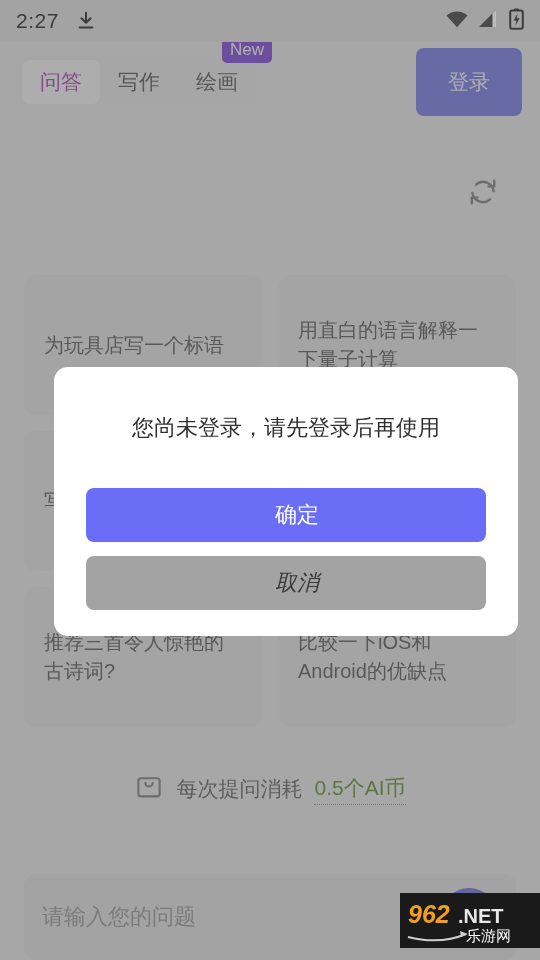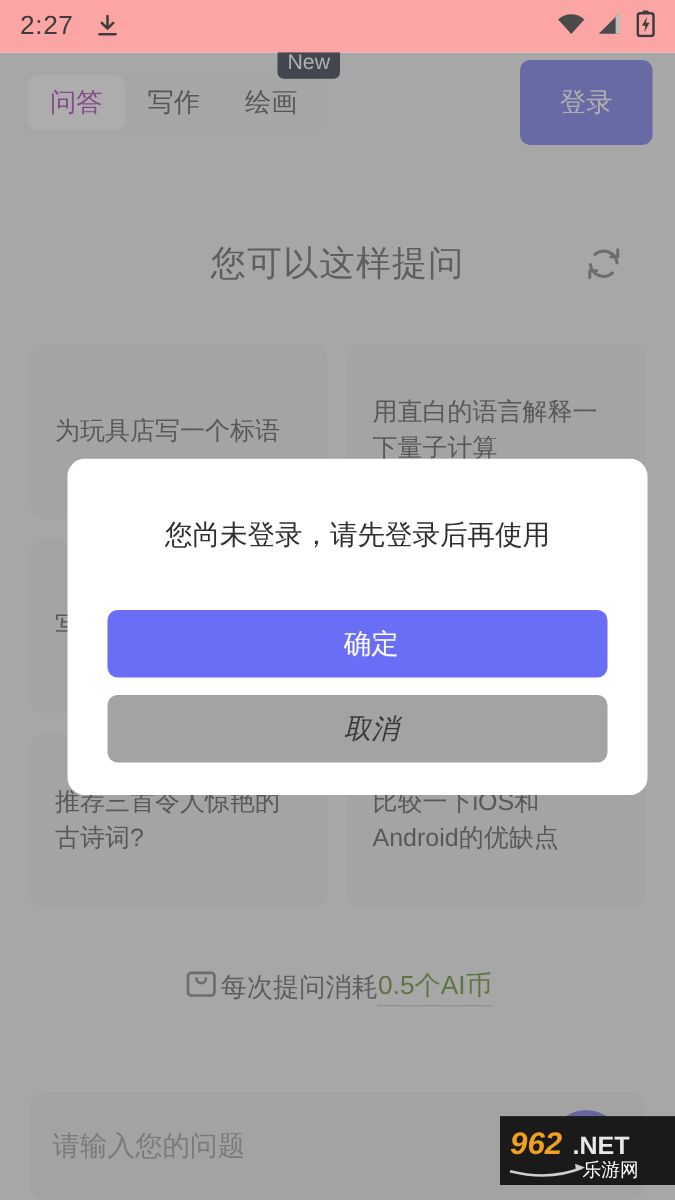--- a/index.html
+++ b/index.html
@@ -7,21 +7,21 @@
   body {
     font-family:"Liberation Sans","DejaVu Sans",sans-serif;
     background:#ffffff;
     position:relative;
     overflow:hidden;
   }
 
   
   .statusbar{
     position:absolute; left:0; top:0; width:540px; height:42px;
-    background:#fca5a5; display:flex; align-items:center;
+    background:#a3a3a3; display:flex; align-items:center;
     padding:0 16px; z-index:40;
   }
   .sb-time{ font-size:21px; color:#3c3c3c; letter-spacing:.5px; }
   .sb-dl{ margin-left:16px; display:flex; align-items:center; }
   .sb-right{ margin-left:auto; display:flex; align-items:center; gap:9px; }
 
   
   .app{
     position:absolute; left:0; top:42px; width:540px; height:918px;
     background:#ededed; z-index:10;
@@ -38,21 +38,21 @@
     position:relative;
   }
   .tab{
     height:44px; display:flex; align-items:center; justify-content:center;
     padding:0 18px; font-size:21px; color:#3a3a3a; border-radius:8px;
     white-space:nowrap;
   }
   .tab.active{ background:#fbfbfb; color:#a21caf; }
   .newbadge{
     position:absolute; right:-12px; top:-18px;
-    background:#0f172a; color:#ffffff; font-size:17px;
+    background:#6d28d9; color:#ffffff; font-size:17px;
     padding:2px 8px 3px; border-radius:5px; line-height:1.2;
   }
   .login-btn{
     margin-left:auto; width:106px; height:68px;
     background:#6366e8; color:#ffffff; font-size:21px;
     border:none; border-radius:8px; cursor:pointer;
     display:flex; align-items:center; justify-content:center;
     font-family:inherit;
   }
 
@@ -75,21 +75,21 @@
   }
   .card{
     height:140px; background:#e6e6e6; border-radius:12px;
     padding:18px 20px; display:flex; align-items:center;
     font-size:20px; line-height:1.45; color:#3f3f3f; cursor:pointer;
   }
 
   
   .coin-row{
     position:absolute; left:0; top:730px; width:540px;
-    display:flex; align-items:center; justify-content:center; 
+    display:flex; align-items:center; justify-content:center; gap:12px;
   }
   .coin-text{ font-size:21px; color:#4a4a4a; }
   .coin-amount{
     font-size:21px; color:#4d7c0f;
     border-bottom:1px dotted #8d8d8d; padding-bottom:2px;
   }
 
   
   .input-wrap{
     position:absolute; left:24px; top:832px; width:492px; height:86px;
@@ -179,21 +179,20 @@
     <div class="tabs">
       <div class="tab active">问答</div>
       <div class="tab">写作</div>
       <div class="tab">绘画</div>
       <span class="newbadge">New</span>
     </div>
     <button class="login-btn">登录</button>
   </div>
 
   <div class="head-row">
-    <span class="head-title">您可以这样提问</span>
     <span class="refresh-btn">
       <svg width="32" height="32" viewBox="0 0 24 24">
         <path d="M20 11.5a8 8 0 0 0-13.3-5M4 12.5a8 8 0 0 0 13.3 5" stroke="#6e6e6e" stroke-width="1.8" fill="none" stroke-linecap="round"></path>
         <path d="M20.4 3.6v4.2h-4.2M3.6 20.4v-4.2h4.2" stroke="#6e6e6e" stroke-width="1.8" fill="none" stroke-linecap="round" stroke-linejoin="round"></path>
       </svg>
     </span>
   </div>
 
   <div class="cards">
     <div class="card">为玩具店写一个标语</div>

